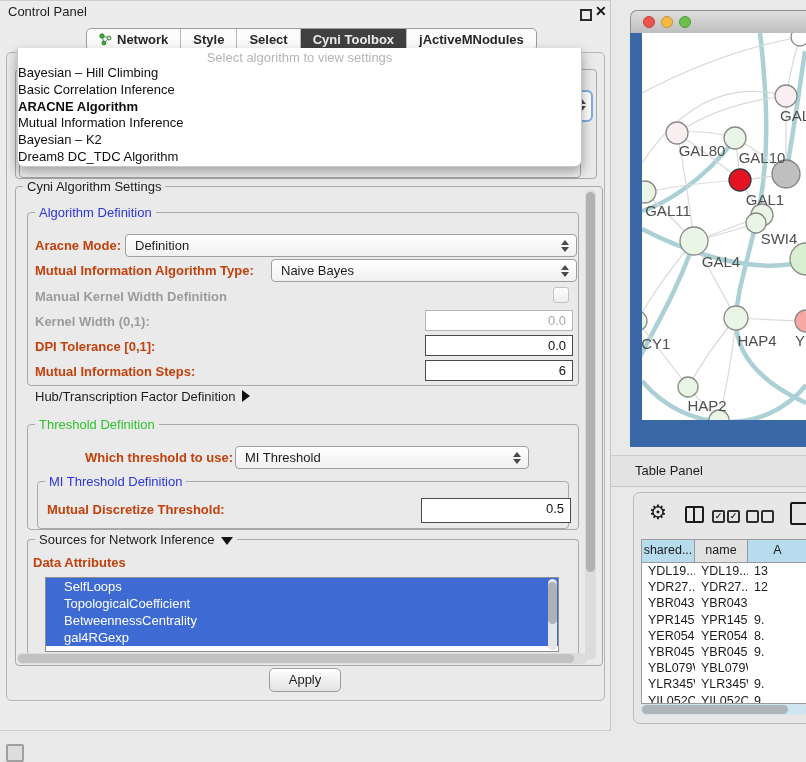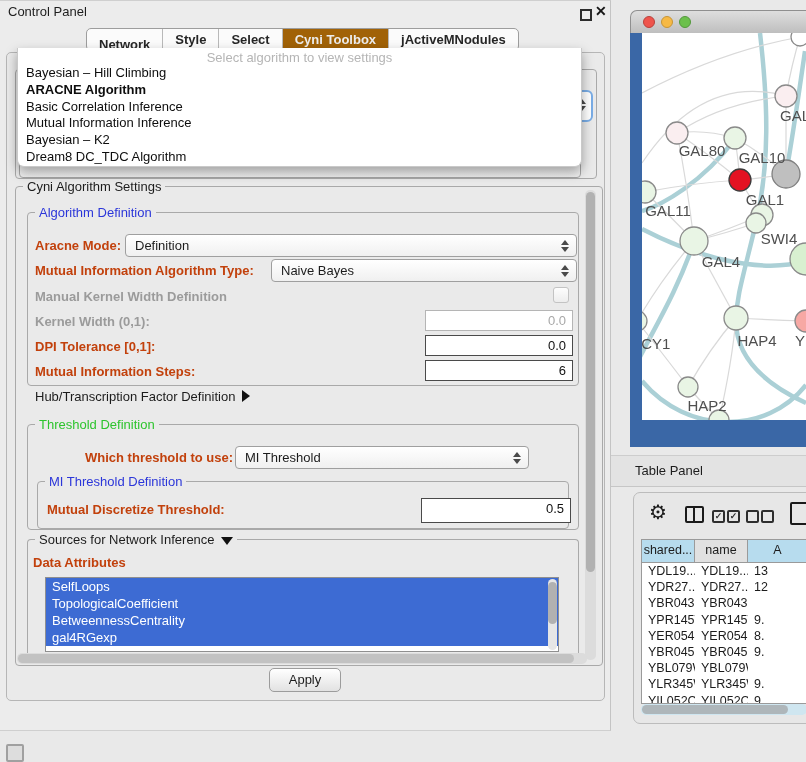--- a/index.html
+++ b/index.html
@@ -8,23 +8,23 @@
   .abs{position:absolute;}
   
   #control-panel{left:0;top:8;width:610px;height:729px;background:#ececec;
     border-top:1px solid #cfcfcf;border-right:1px solid #c4c4c4;border-bottom:1px solid #cfcfcf;}
   .cp-title{left:8px;top:3px;font-size:13px;color:#1d1d1d;}
   .float-icon{left:580px;top:8px;width:8px;height:8px;border:2px solid #2b2b2b;}
   .close-icon{left:595px;top:2px;font-size:14px;font-weight:bold;color:#151515;}
   
   .seg{display:flex;border:1px solid #9d9d9d;border-radius:5px;background:#fbfbfb;height:21px;overflow:hidden;}
   .seg .s{padding:0 12px;font-size:13px;font-weight:bold;color:#262626;line-height:21px;
-          border-left:1px solid #b9b9b9;white-space:nowrap;display:flex;align-items:center;gap:5px;flex-direction:column;}
+          border-left:1px solid #b9b9b9;white-space:nowrap;display:flex;align-items:center;gap:5px;}
   .seg .s:first-child{border-left:none;}
-  .seg .s.sel{background:#a16207;color:#ececec;}
+  .seg .s.sel{background:#404040;color:#ececec;}
   
   #main-panel{left:6px;top:51px;width:597px;height:647px;background:#eaeaea;
     border:1px solid #b6b6b6;border-radius:5px;}
   .groupbox{position:absolute;border:1px solid #a9a9a9;border-radius:4px;}
   .legend{position:absolute;top:-8px;left:7px;background:#eaeaea;padding:0 4px;font-size:13px;
           line-height:15px;white-space:nowrap;}
   .legend.blue{color:#2b36d9;} .legend.green{color:#2ec42e;}
   .lbl{position:absolute;font-size:13px;font-weight:bold;color:#c2410c;white-space:nowrap;}
   .lbl.dis{color:#9b9b9b;}
   .combo{position:absolute;background:linear-gradient(#ffffff,#f0f0f0);border:1px solid #9f9f9f;
@@ -38,25 +38,25 @@
   .field.dis{border:1px solid #b5b5b5;color:#a8a8a8;}
   .tri-right{display:inline-block;width:0;height:0;border-left:8px solid #111;
              border-top:6px solid transparent;border-bottom:6px solid transparent;margin-left:7px;vertical-align:-1px;}
   .tri-down{display:inline-block;width:0;height:0;border-top:8px solid #111;
             border-left:6px solid transparent;border-right:6px solid transparent;margin-left:6px;vertical-align:-1px;}
   
   #algo-popup{left:17px;top:47px;width:563px;height:118px;background:#fff;z-index:40;
     border:1px solid #c9c9c9;border-top:none;border-radius:0 0 7px 7px;
     box-shadow:0 5px 12px rgba(0,0,0,.35);overflow:hidden;}
   .popup-prompt{text-align:center;color:#b5b5b5;font-size:13px;height:15px;margin-top:2px;}
-  .popup-item{font-size:13px;line-height:16.8px;padding-left:8px;color:#0d0d0d;white-space:nowrap;}
+  .popup-item{font-size:13px;line-height:16.8px;padding-left:0;color:#0d0d0d;white-space:nowrap;}
   .popup-item.bold{font-weight:bold;}
   
   #attr-list{position:absolute;background:#fff;border:1px solid #8f8f8f;overflow:hidden;}
-  .attr-item{height:17px;line-height:17px;padding-left:6px;font-size:13px;color:#fff;background:#3d6bd3;white-space:nowrap;}
+  .attr-item{height:17px;line-height:17px;padding-left:18px;font-size:13px;color:#fff;background:#3d6bd3;white-space:nowrap;}
   .vtrack{position:absolute;background:#dcdcdc;border-radius:5px;}
   .vthumb{position:absolute;background:#b1b1b1;border-radius:5px;}
   .htrack{position:absolute;background:#dcdcdc;border-radius:5px;}
   .hthumb{position:absolute;background:#c2c2c2;border-radius:5px;}
   
   #apply-btn{left:262px;top:615px;width:70px;height:22px;border:1px solid #9c9c9c;border-radius:5px;
     background:linear-gradient(#ffffff,#e2e2e2);font-size:13px;text-align:center;line-height:21px;}
   
   #net-titlebar{left:630px;top:10px;width:176px;height:23px;border:1px solid #8f8f8f;border-right:none;
     border-radius:7px 0 0 0;background:linear-gradient(#dedede,#bdbdbd);}
@@ -206,22 +206,22 @@
     <div class="htrack" style="left:10px;top:600px;width:570px;height:11px;">
       <div class="hthumb" style="left:1px;top:1px;width:556px;height:9px;"></div>
     </div>
 
     <div class="abs" id="apply-btn">Apply</div>
   </div>
 
   <div class="abs" id="algo-popup">
     <div class="popup-prompt">Select algorithm to view settings</div>
     <div class="popup-item">Bayesian – Hill Climbing</div>
+    <div class="popup-item">Basic Correlation Inference</div>
     <div class="popup-item bold">ARACNE Algorithm</div>
-    <div class="popup-item">Basic Correlation Inference</div>
     <div class="popup-item">Mutual Information Inference</div>
     <div class="popup-item">Bayesian – K2</div>
     <div class="popup-item">Dream8 DC_TDC Algorithm</div>
   </div>
 
 </div>
 
 <div class="abs" id="net-titlebar">
   <span class="tl" style="left:12px;background:#ee544c;border:1px solid #b8423c;"></span>
   <span class="tl" style="left:30px;background:#f6b945;border:1px solid #c79536;"></span>

